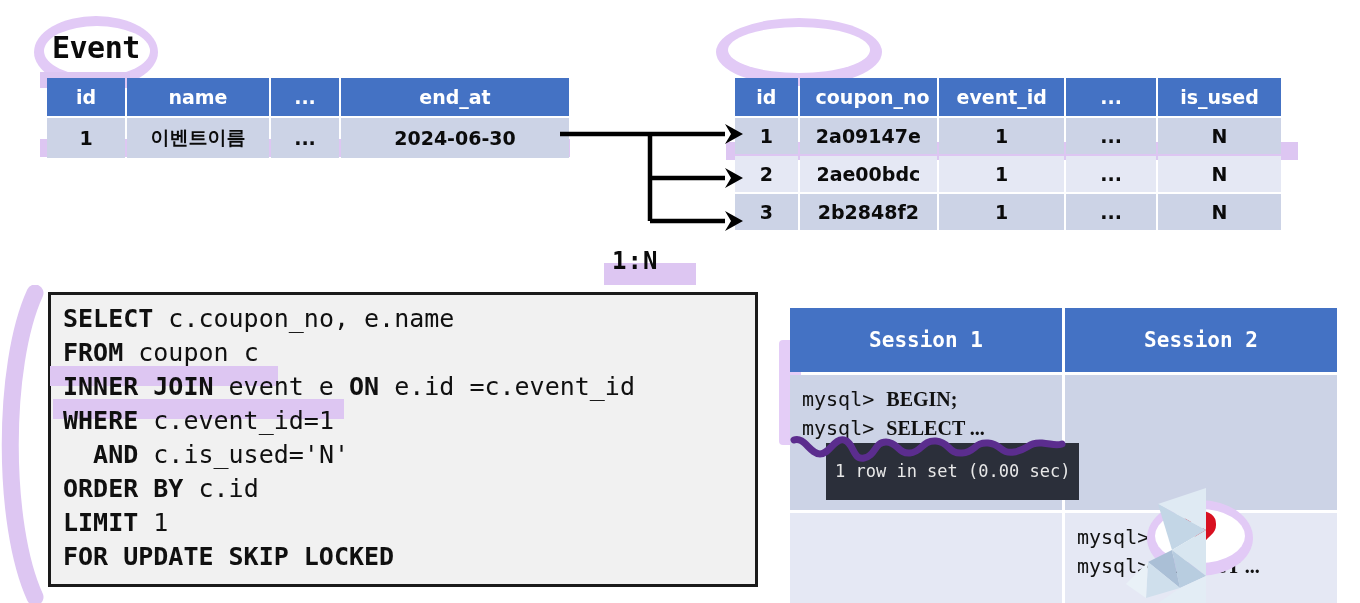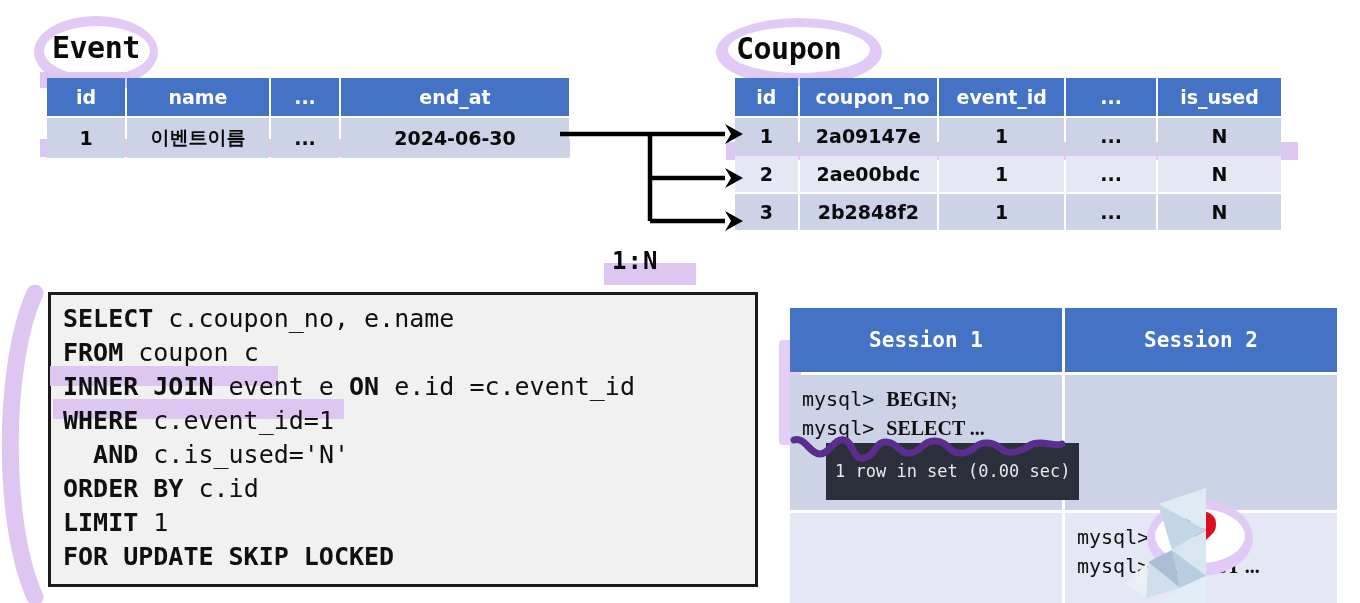--- a/index.html
+++ b/index.html
@@ -107,21 +107,20 @@
         <td>1</td>
         <td>이벤트이름</td>
         <td>...</td>
         <td>2024-06-30</td>
       </tr>
     </tbody>
   </table>
 
   <div class="oval-hl" style="left:716px;top:18px;width:166px;height:68px;"></div>
   <div class="oval-inner" style="left:728px;top:27px;width:142px;height:46px;"></div>
-  <div class="tbl-title" style="left:736px;top:31px;">Coupon</div>
 
   <div class="hl" style="left:726px;top:142px;width:572px;height:18px;"></div>
 
   <table class="dbtable" style="left:733px;top:76px;width:550px;">
     <colgroup>
       <col style="width:60px">
         <col style="width:132px">
       <col style="width:120px">
         <col style="width:86px">
         <col style="width:118px">

